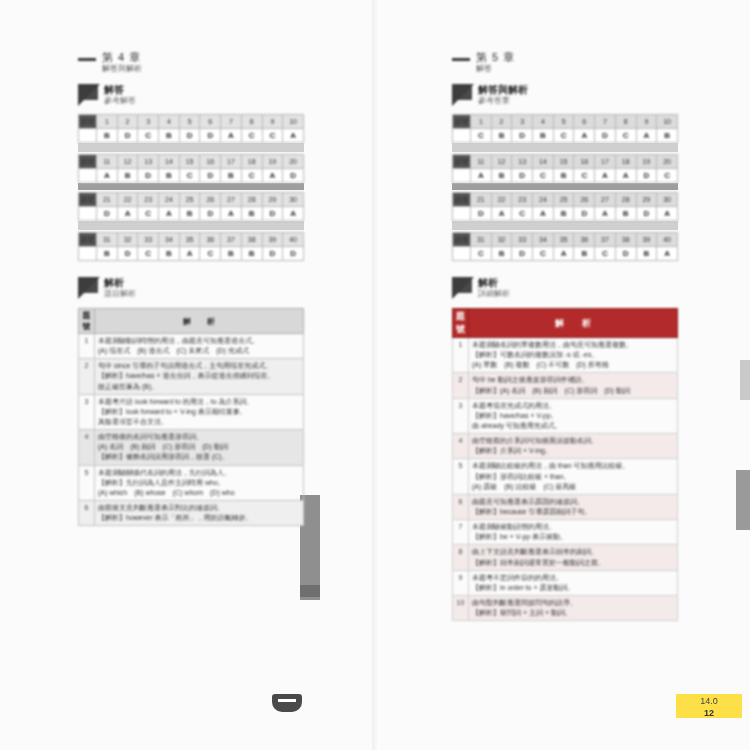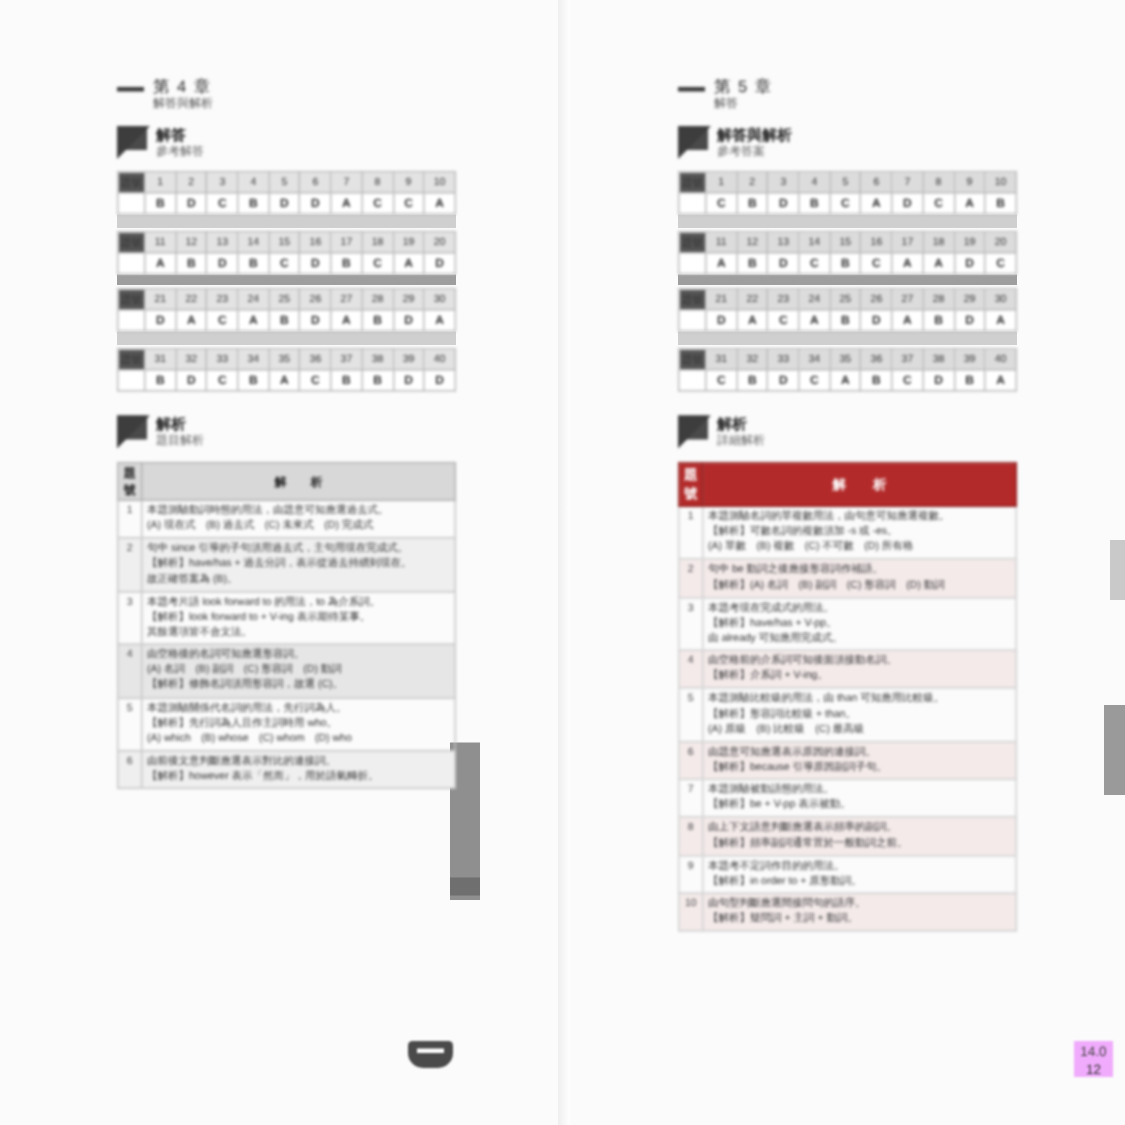--- a/index.html
+++ b/index.html
@@ -178,29 +178,29 @@
     border-radius:3px 3px 10px 10px;
   }
   .footer-mark:after {
     content:"";
     position:absolute; left:6px; top:5px;
     width:18px; height:3px; background:#fff;
   }
   .pagebox {
     position:absolute;
     right:8px; top:694px;
-    width:26px; height:24px;
-    background:#f0abfc;
+    width:66px; height:24px;
+    background:#fde047;
     color:#444;
     font-size:9px;
     text-align:center;
     line-height:12px;
     padding-top:1px;
   }
-  .pagebox .p2 { font-weight:normal; color:#333; }
+  .pagebox .p2 { font-weight:bold; color:#333; }
 
   
   .seam {
     position:absolute;
     left:372px; top:0; width:8px; height:750px;
     background:linear-gradient(to right,#efefef,#ffffff);
   }
 </style>
 </head>
 <body>

